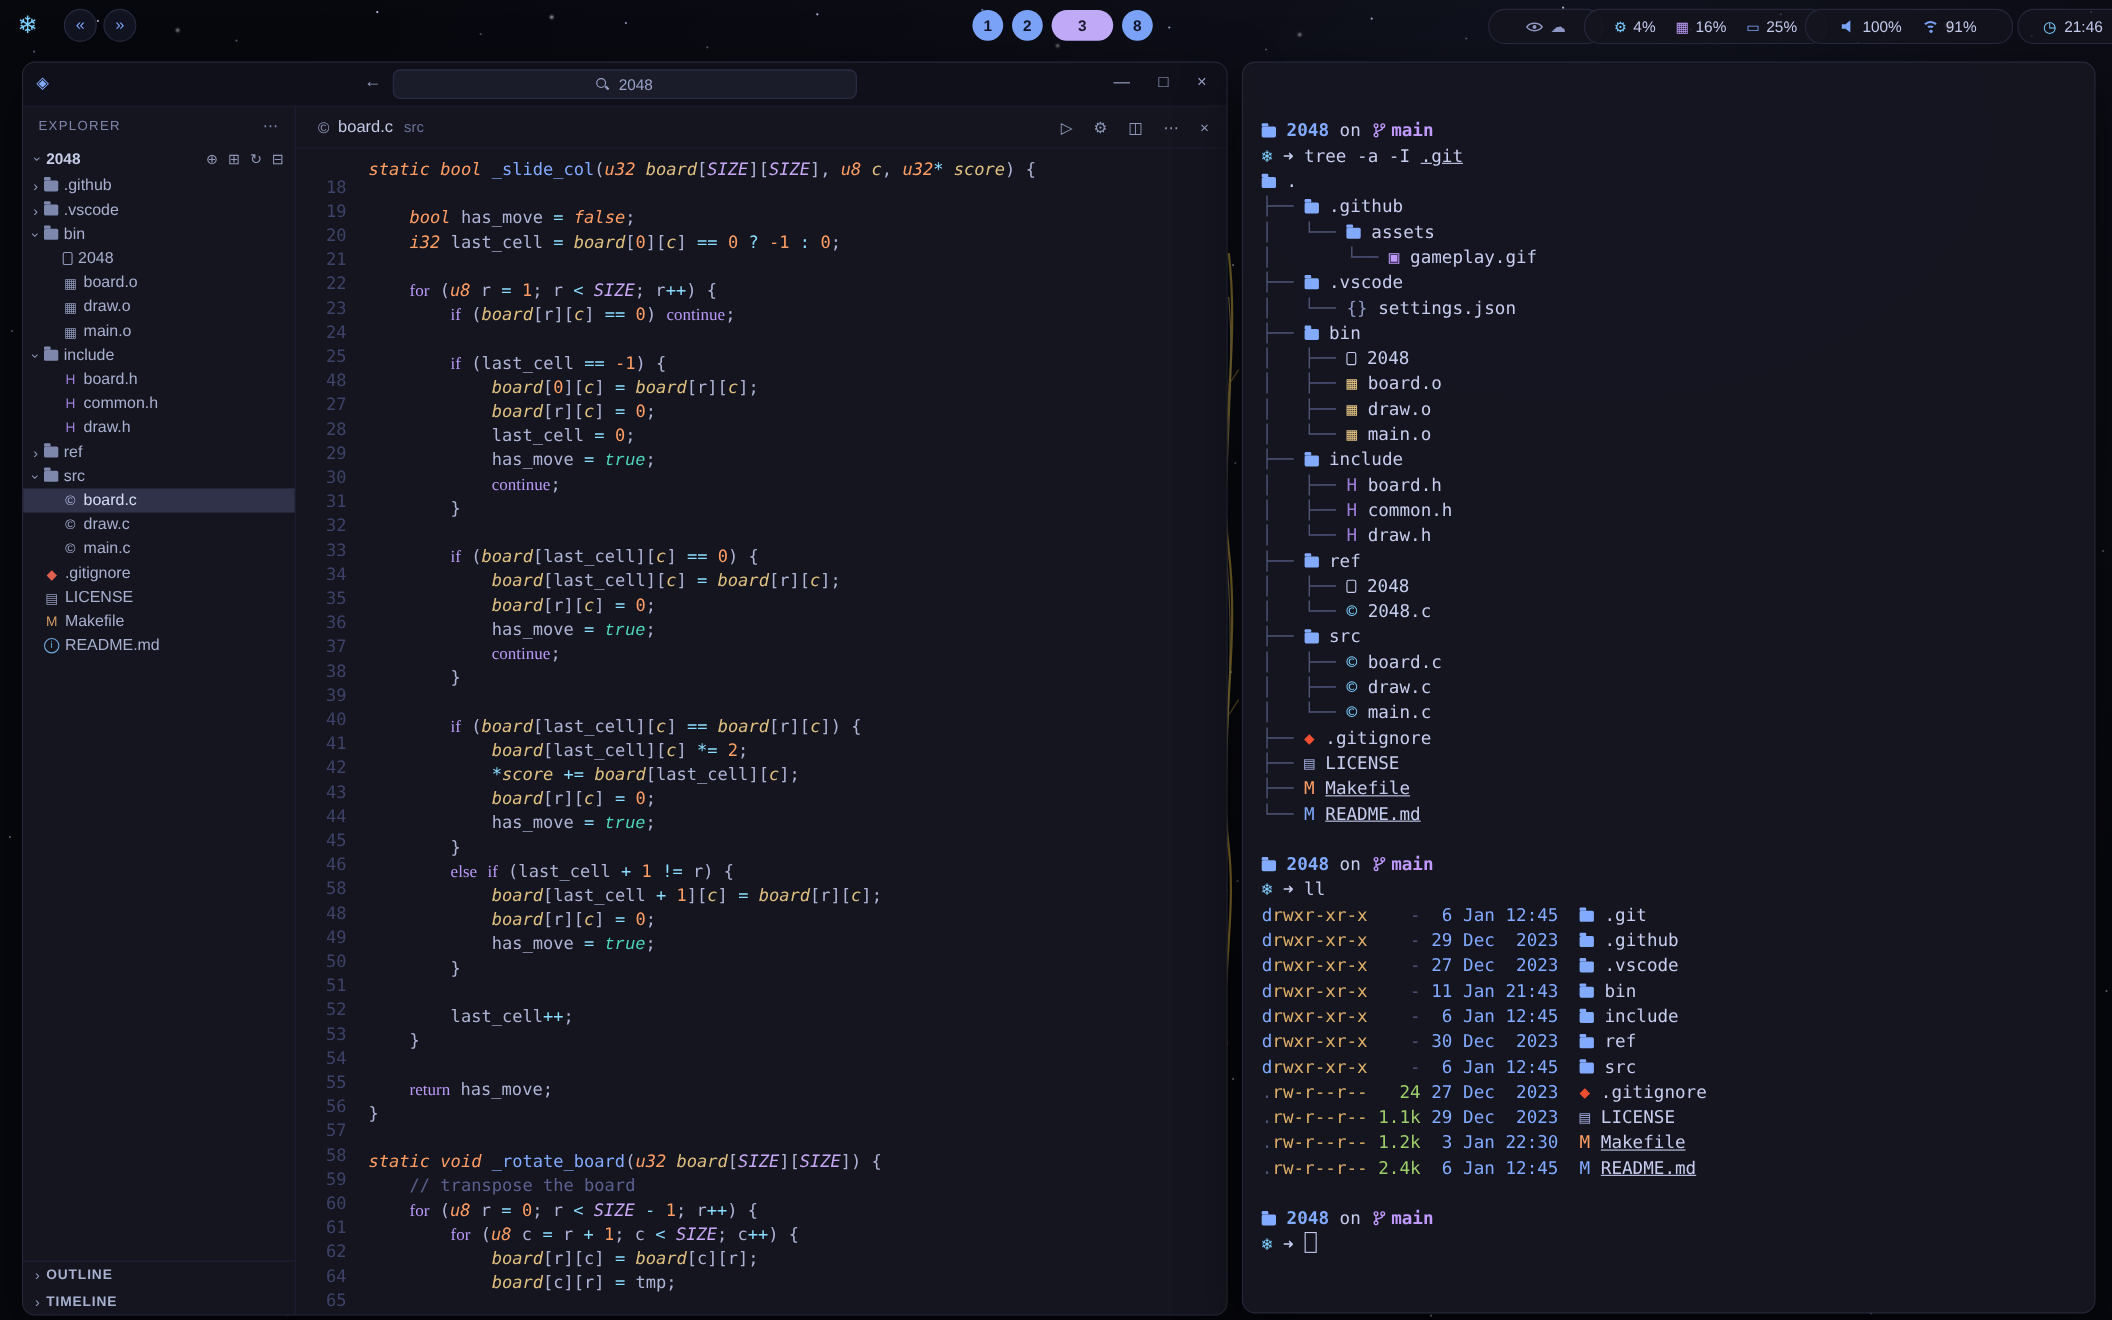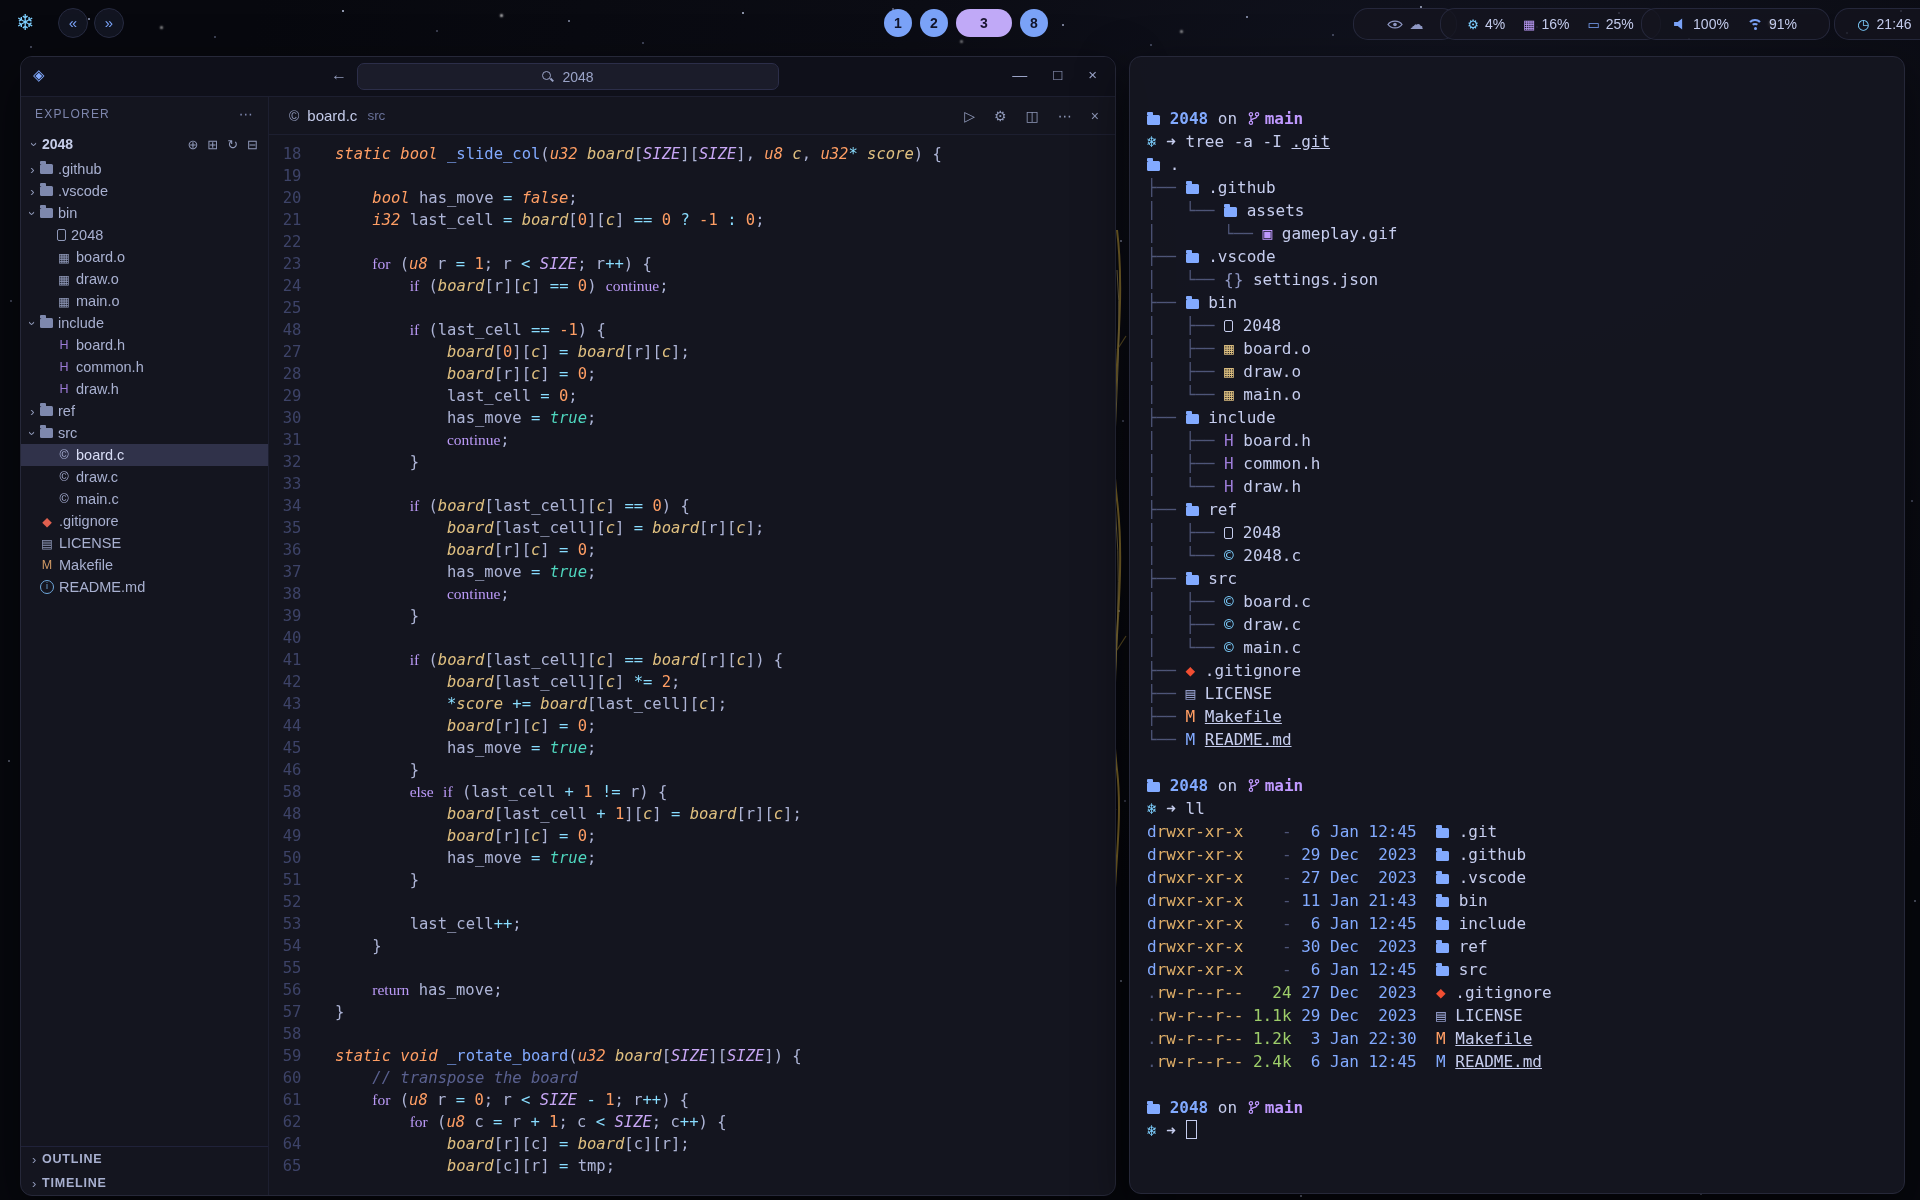--- a/index.html
+++ b/index.html
@@ -120,26 +120,26 @@
   .tabbar{height:37px;display:flex;align-items:center;border-bottom:1px solid #1d1f30;
           padding-left:20px;color:#c3cae8;font-size:15px;}
   .tabicon{color:#8f98b8;margin-right:8px;font-size:14px;}
   .tabname{cursor:pointer;}
   .tabdir{color:#687098;margin-left:10px;font-size:13.5px;}
   .tacts{margin-left:auto;display:flex;gap:19px;padding-right:16px;color:#8f98b8;font-size:14px;}
   .tacts span{cursor:pointer;}
   .code{flex:1;padding-top:8px;font-family:"DejaVu Sans Mono", monospace;
         font-size:15.5px;line-height:22px;overflow:hidden;cursor:text;}
   .cl{display:flex;height:22px;}
-  .ln{width:46px;min-width:46px;text-align:center;padding-right:20px;color:#3d4368;}
+  .ln{width:46px;min-width:46px;text-align:right;padding-right:20px;color:#3d4368;margin-top:16px;}
   .ct{white-space:pre;}
   .k-d{color:#adb4d6;} .k-k{color:#ff9e64;font-style:italic;} .k-c{color:#bb9af7;font-family:Liberation Serif, serif;}
   .k-f{color:#82aaff;} .k-p{color:#e0c080;font-style:italic;} .k-m{color:#c8a7f5;font-style:italic;}
-  .k-n{color:#ff9e64;} .k-o{color:#89ddff;} .k-s{color:#5a6190;font-style:italic;}
-  .k-bt{color:#4fd6be;font-style:italic;} .k-bf{color:#ff9e64;font-style:italic;}
+  .k-n{color:#ff9e64;} .k-o{color:#89ddff;} .k-s{color:#5a6190;}
+  .k-bt{color:#4fd6be;font-style:italic;font-family:Liberation Mono, monospace;} .k-bf{color:#ff9e64;font-style:italic;}
 
   
   .tl{height:23px;white-space:pre;}
   .x-w{color:#c6cdee;} .x-wu{color:#c6cdee;text-decoration:underline;}
   .x-dim{color:#8f98c4;} .x-g{color:#4e5578;}
   .x-bl{color:#82aaff;} .x-blb{color:#82aaff;font-weight:bold;} .x-pub{color:#c099ff;font-weight:bold;}
   .x-cy{color:#7dcfff;} .x-ye{color:#e0af68;} .x-gr{color:#9ece6a;}
   .tglyph{font-style:normal;}
   .ic-branch{display:inline-block;vertical-align:-2px;margin-right:4px;}
   .term-cursor{display:inline-block;width:9px;height:17px;border:1.3px solid #c6cdee;

